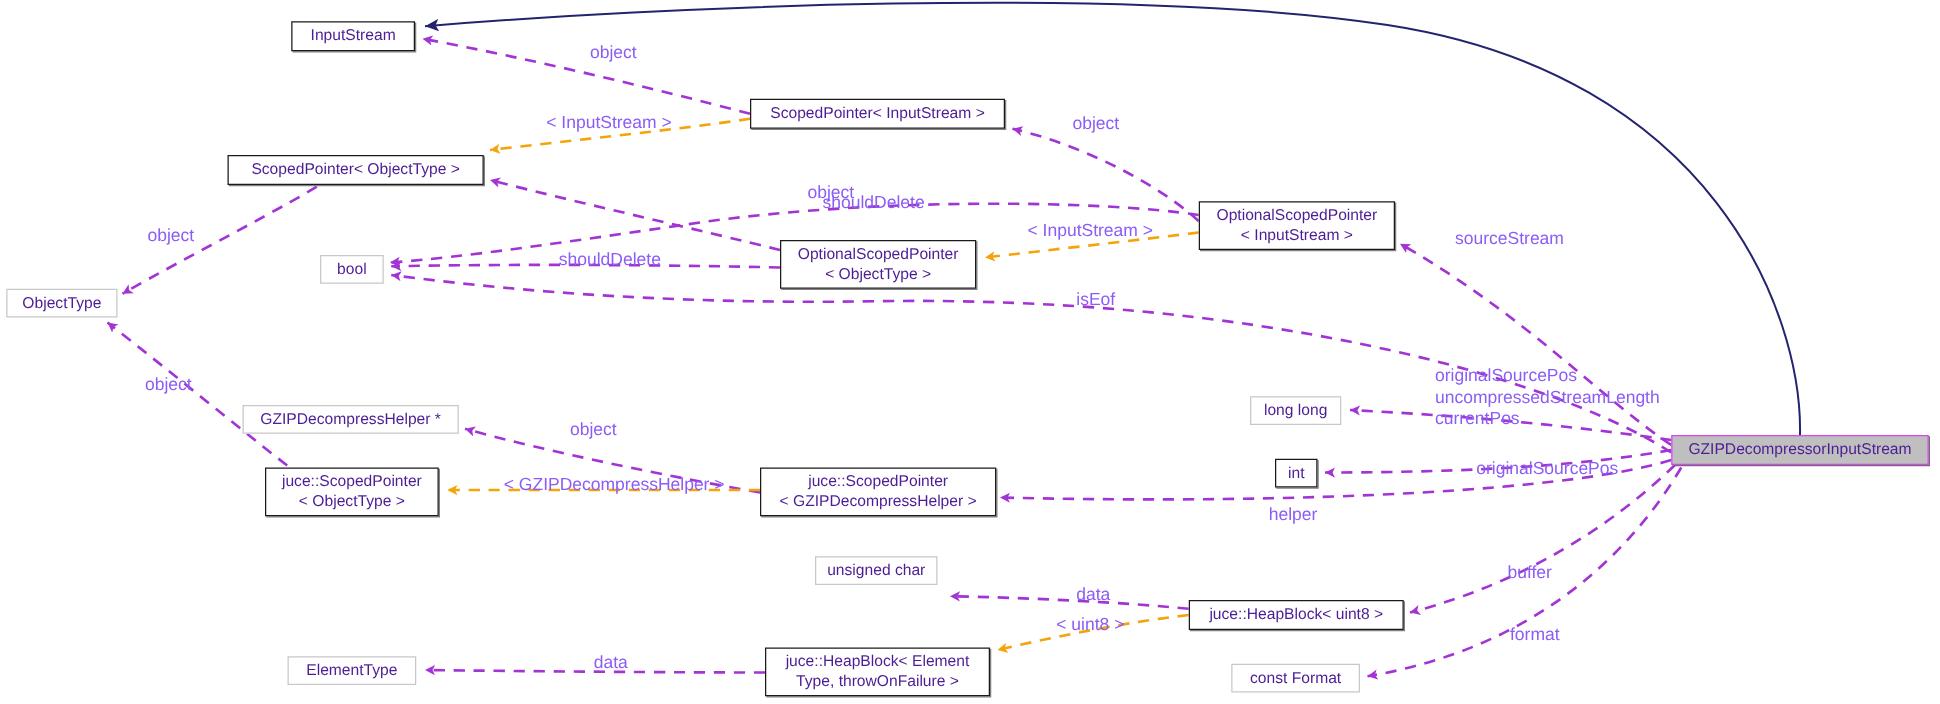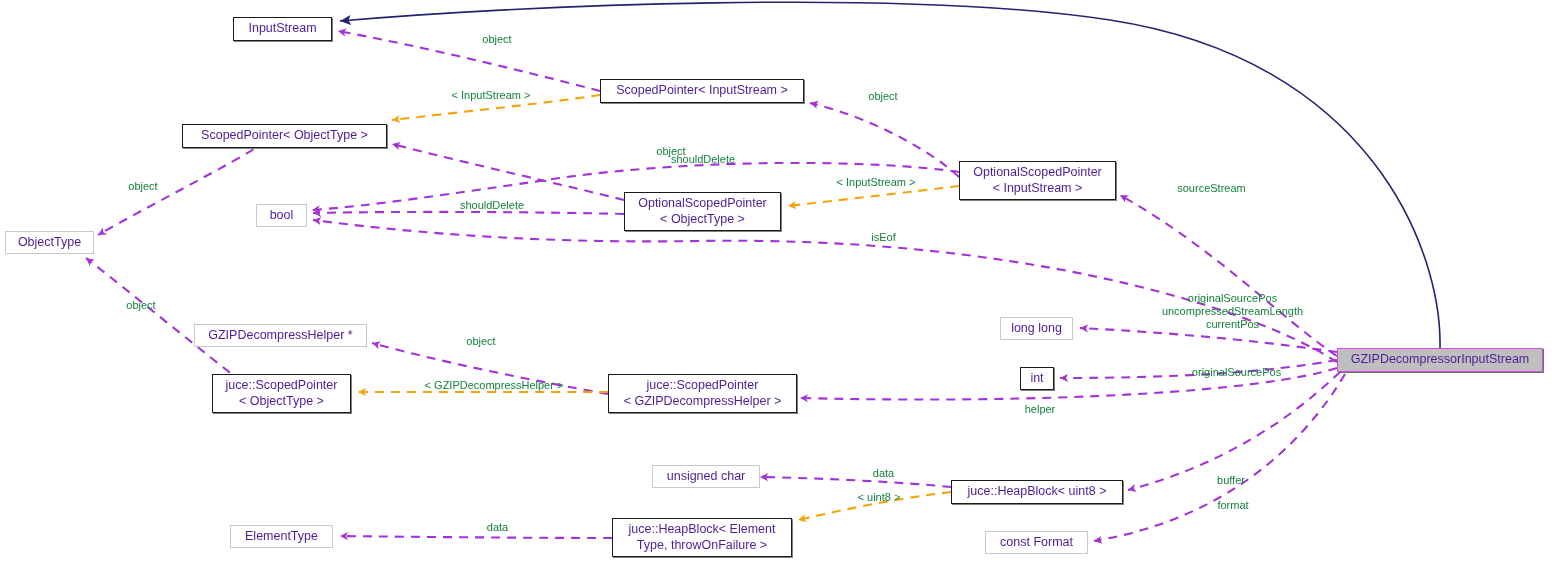--- a/index.html
+++ b/index.html
@@ -45,24 +45,24 @@
     border: 1px solid #1a1a1a;
     box-shadow: 1px 1px 0 0 #808080;
   }
   .node.current {
     background: #bfbfbf;
     border: 1px solid #d946ef;
     box-shadow: 1px 1px 0 0 #707070;
   }
   .edge-label {
     position: absolute;
-    font-size: 11px;
-    color: #15803d;
+    font-size: 14px;
+    color: #8b5cf6;
     white-space: pre;
-    text-align: center;
+    text-align: left;
     line-height: 1.2;
     z-index: 6;
     background: transparent;
   }
 </style>
 </head>
 <body>
 
 <div id="diagram-root">
 
@@ -122,21 +122,21 @@
       <div class="node light" style="left: 256px; top: 204px; width: 51px; height: 23px;">bool</div>
       <div class="node light" style="left: 5px; top: 231px; width: 89px; height: 23px;">ObjectType</div>
       <div class="node light" style="left: 1000px; top: 317px; width: 73px; height: 23px;">long long</div>
       <div class="node light" style="left: 194px; top: 324px; width: 173px; height: 23px;">GZIPDecompressHelper *</div>
       <div class="node current" style="left: 1337px; top: 348px; width: 206px; height: 24px;">GZIPDecompressorInputStream</div>
       <div class="node solid" style="left: 1020px; top: 367px; width: 34px; height: 23px;">int</div>
       <div class="node solid" style="left: 212px; top: 374px; width: 139px; height: 39px;">juce::ScopedPointer
 &lt; ObjectType &gt;</div>
       <div class="node solid" style="left: 608px; top: 374px; width: 189px; height: 39px;">juce::ScopedPointer
 &lt; GZIPDecompressHelper &gt;</div>
-      <div class="node light" style="left: 652px; top: 465px; width: 108px; height: 23px;">unsigned char</div>
+      <div class="node light" style="left: 652px; top: 445px; width: 98px; height: 23px;">unsigned char</div>
       <div class="node solid" style="left: 951px; top: 480px; width: 172px; height: 24px;">juce::HeapBlock&lt; uint8 &gt;</div>
       <div class="node light" style="left: 230px; top: 525px; width: 103px; height: 23px;">ElementType</div>
       <div class="node solid" style="left: 612px; top: 518px; width: 180px; height: 39px;">juce::HeapBlock&lt; Element
 Type, throwOnFailure &gt;</div>
       <div class="node light" style="left: 985px; top: 531px; width: 103px; height: 23px;">const Format</div>
     </div>
   <div id="label-layer">
       <div class="edge-label" style="left: 472px; top: 33px; width: 50px;">object</div>
       <div class="edge-label" style="left: 858px; top: 90px; width: 50px;">object</div>
       <div class="edge-label" style="left: 437px; top: 89px; width: 108px;">&lt; InputStream &gt;</div>
@@ -148,20 +148,20 @@
       <div class="edge-label" style="left: 118px; top: 180px; width: 50px;">object</div>
       <div class="edge-label" style="left: 861px; top: 231px; width: 45px;">isEof</div>
       <div class="edge-label" style="left: 116px; top: 299px; width: 50px;">object</div>
       <div class="edge-label" style="left: 1148px; top: 292px; width: 169px;">originalSourcePos
 uncompressedStreamLength
 currentPos</div>
       <div class="edge-label" style="left: 456px; top: 335px; width: 50px;">object</div>
       <div class="edge-label" style="left: 1181px; top: 366px; width: 111px;">originalSourcePos</div>
       <div class="edge-label" style="left: 403px; top: 379px; width: 182px;">&lt; GZIPDecompressHelper &gt;</div>
       <div class="edge-label" style="left: 1015px; top: 403px; width: 50px;">helper</div>
-      <div class="edge-label" style="left: 1206px; top: 449px; width: 50px; margin-top: 25px;">buffer</div>
+      <div class="edge-label" style="left: 1206px; top: 449px; width: 50px;">buffer</div>
       <div class="edge-label" style="left: 861px; top: 467px; width: 45px;">data</div>
       <div class="edge-label" style="left: 845px; top: 491px; width: 68px;">&lt; uint8 &gt;</div>
       <div class="edge-label" style="left: 1208px; top: 499px; width: 50px;">format</div>
       <div class="edge-label" style="left: 475px; top: 521px; width: 45px;">data</div>
     </div>
 
 </div>
 
 </body></html>

